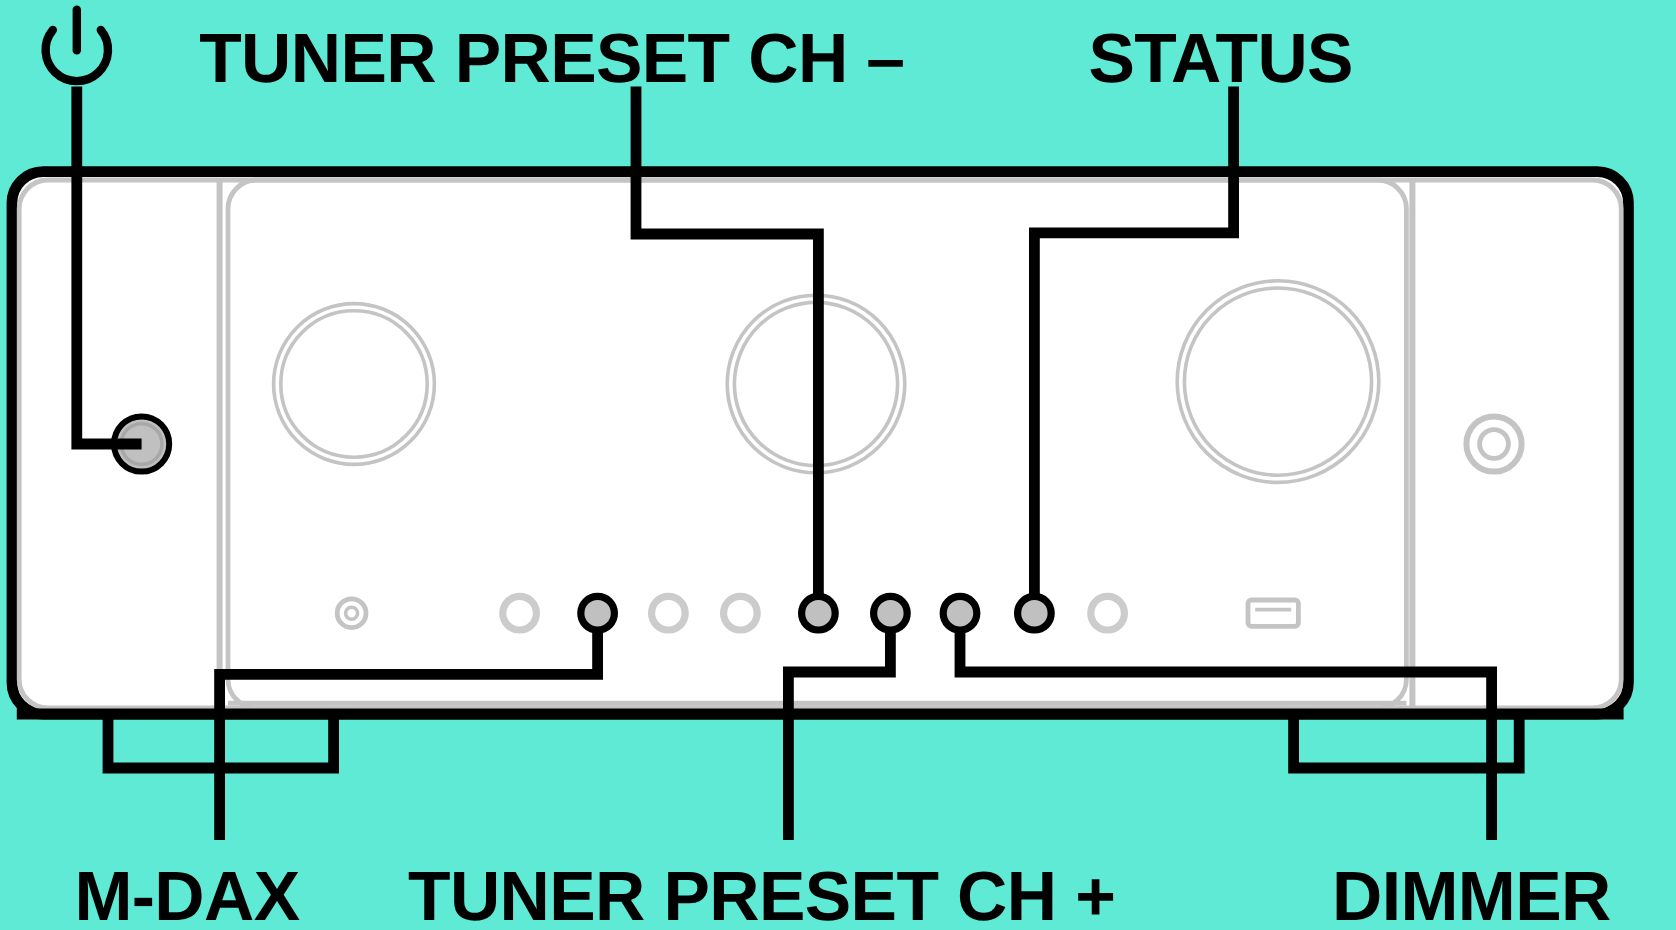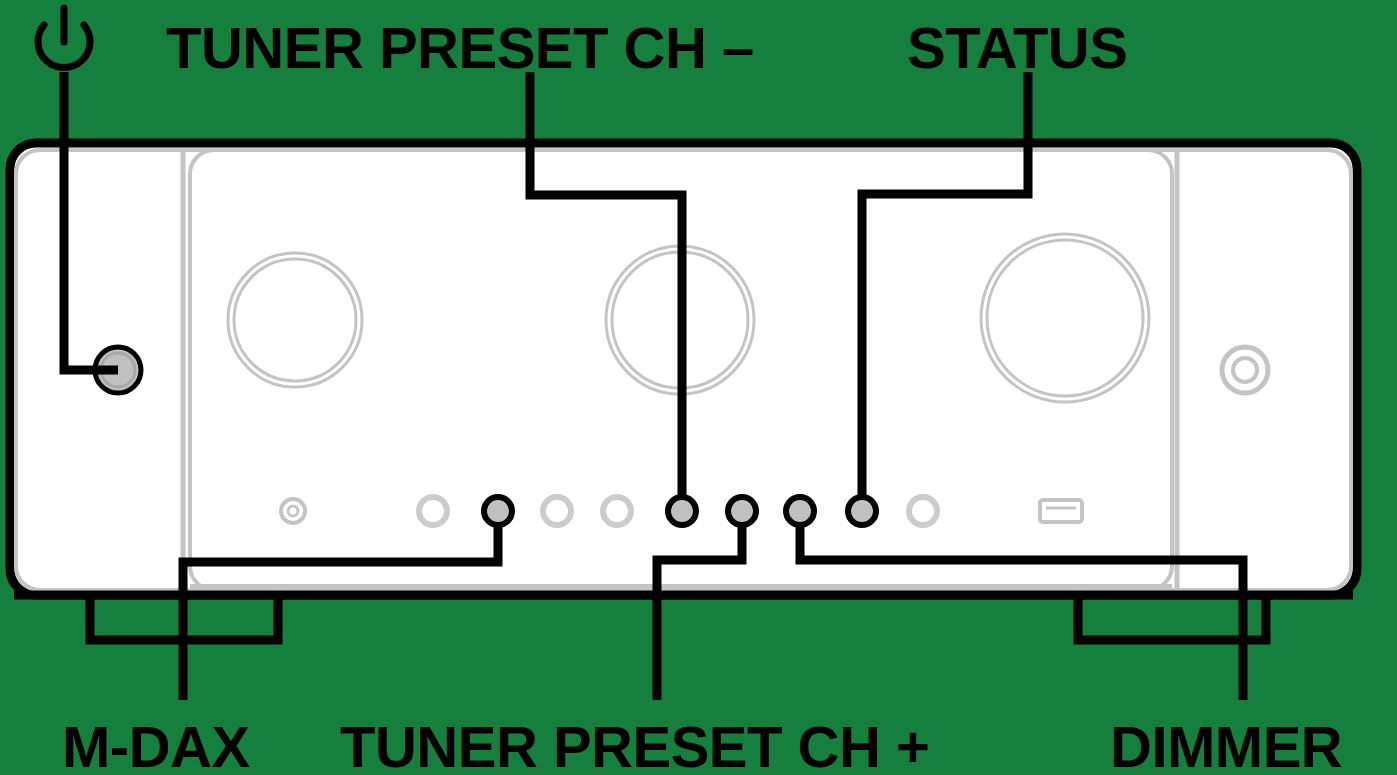--- a/index.html
+++ b/index.html
@@ -4,21 +4,21 @@
 <style>
   html, body {
     margin: 0;
     padding: 0;
     background: #ffffff;
   }
   #stage {
     position: relative;
     width: 1397px;
     height: 775px;
-    background: #15803d;
+    background: #5eead4;
     overflow: hidden;
     font-family: "Liberation Sans", sans-serif;
   }
   #diagram {
     position: absolute;
     top: 0;
     left: 0;
     width: 1397px;
     height: 775px;
   }

